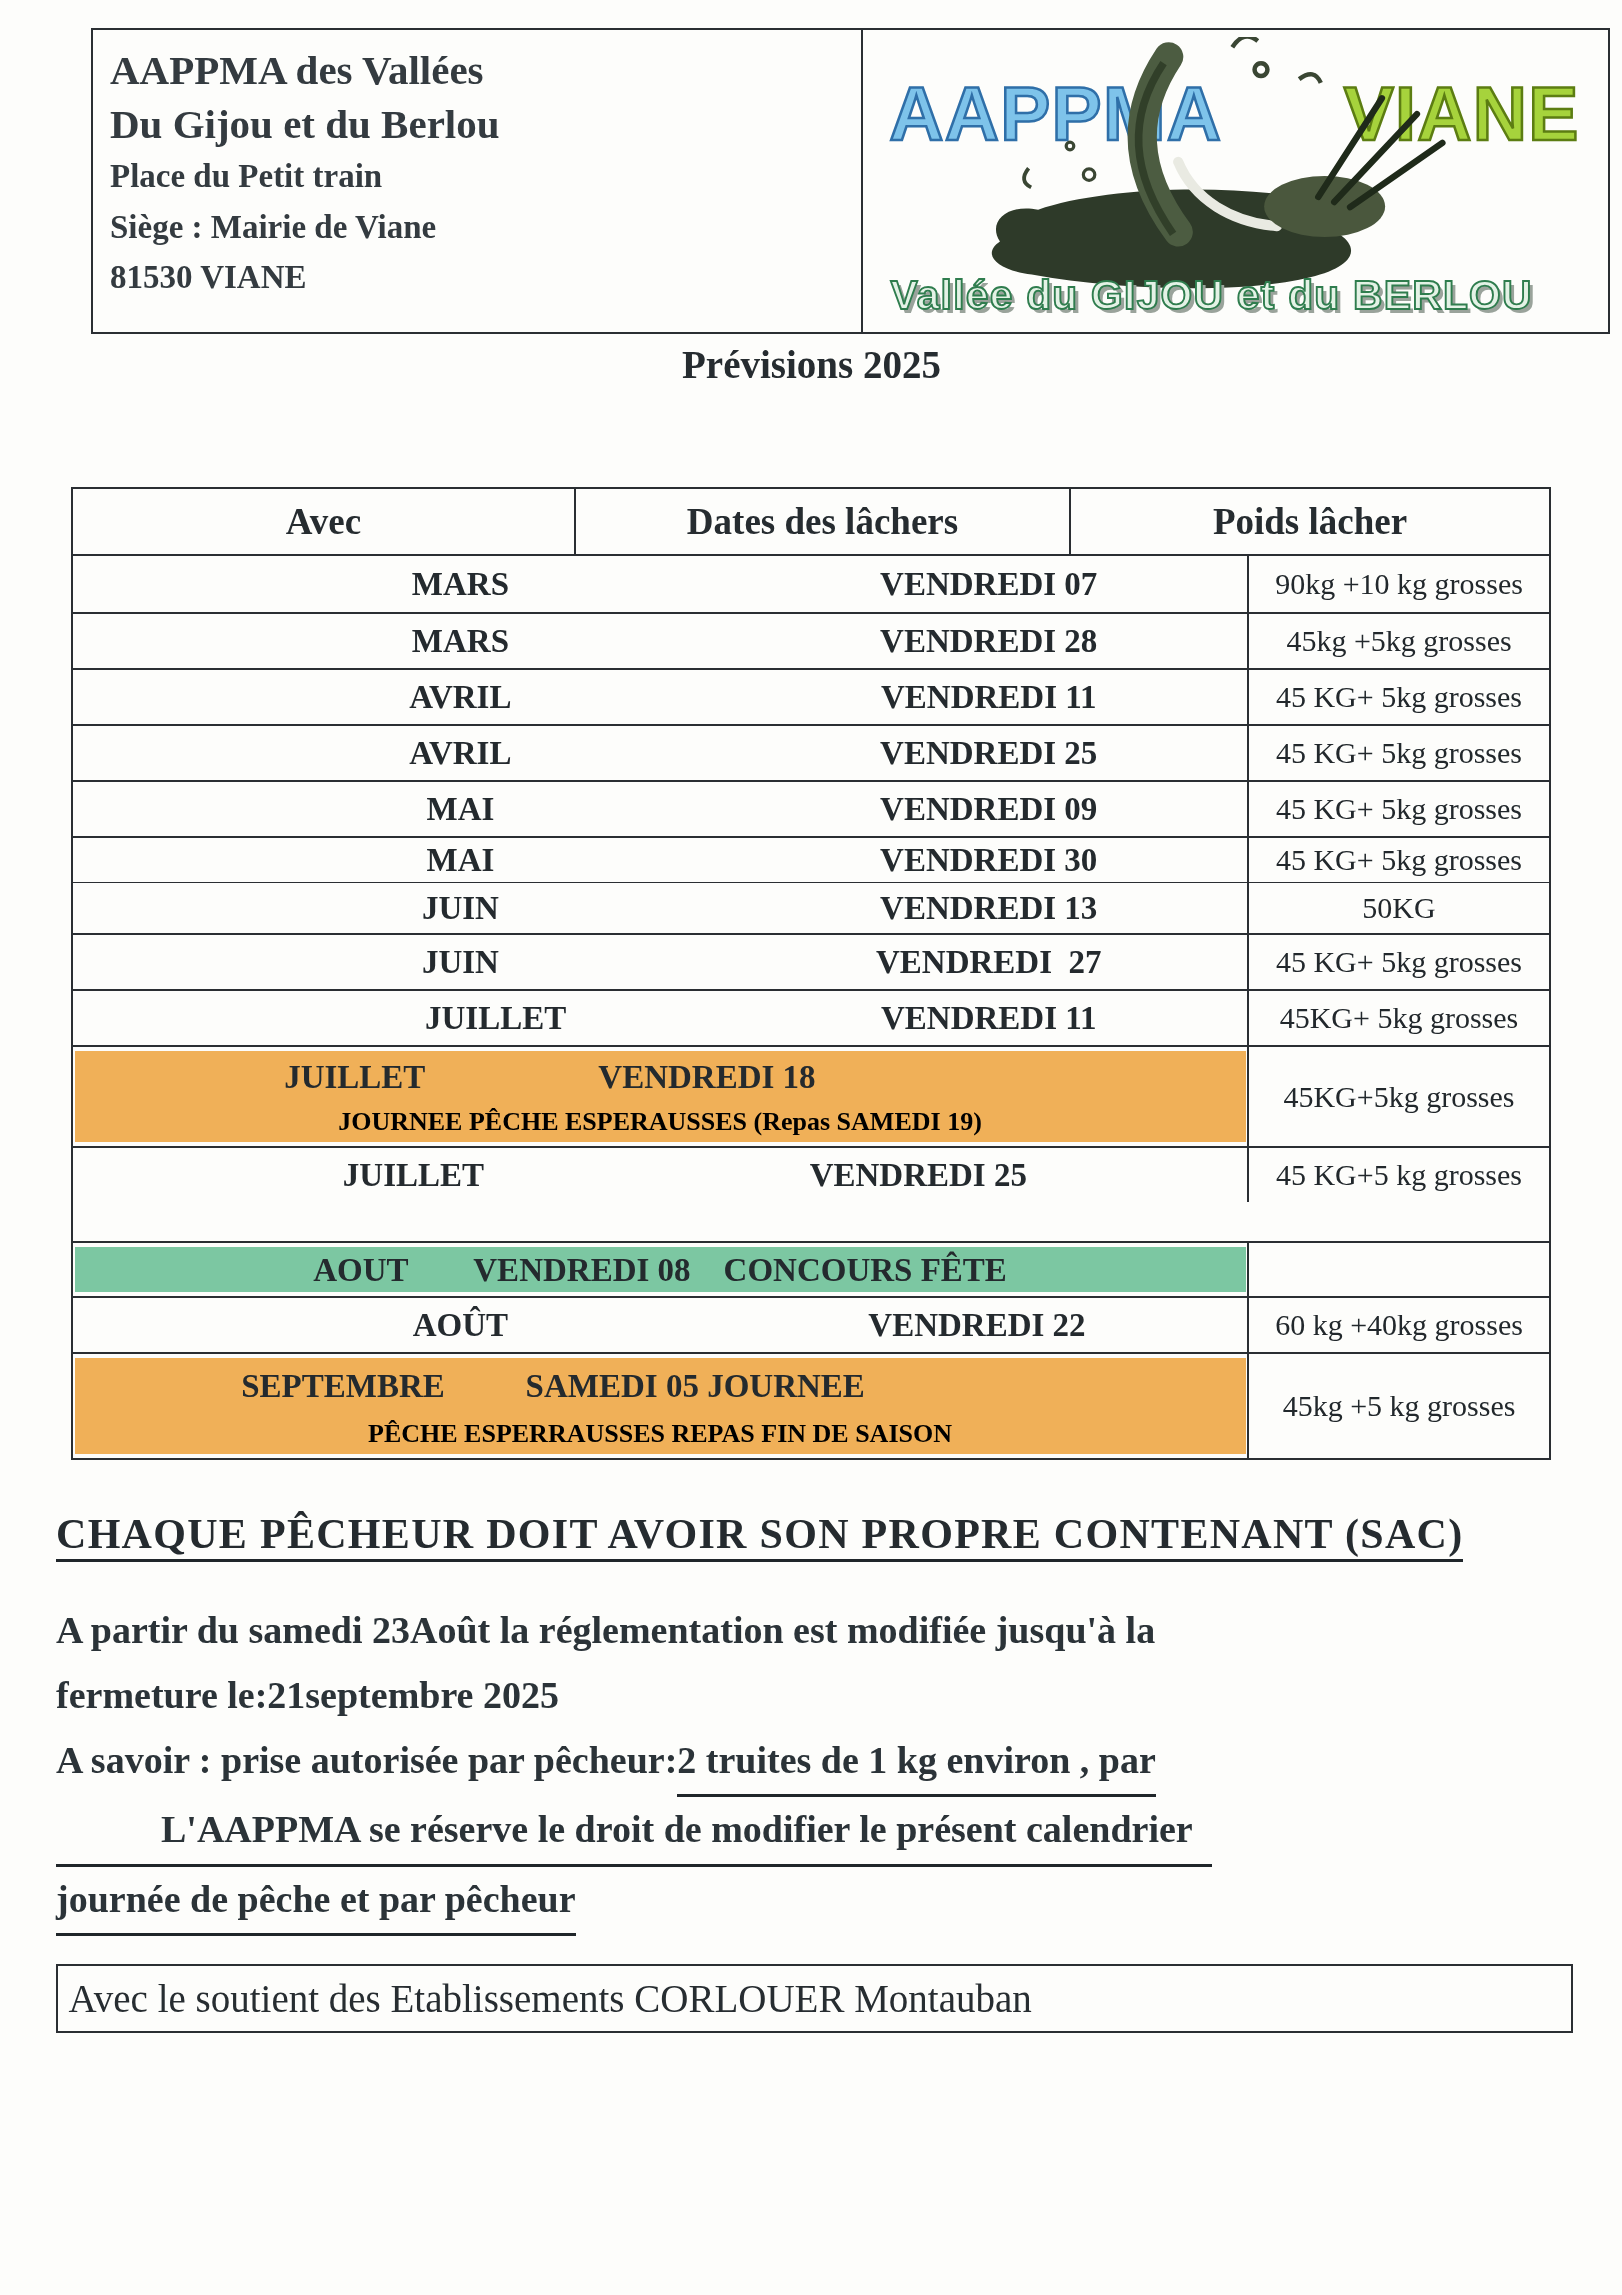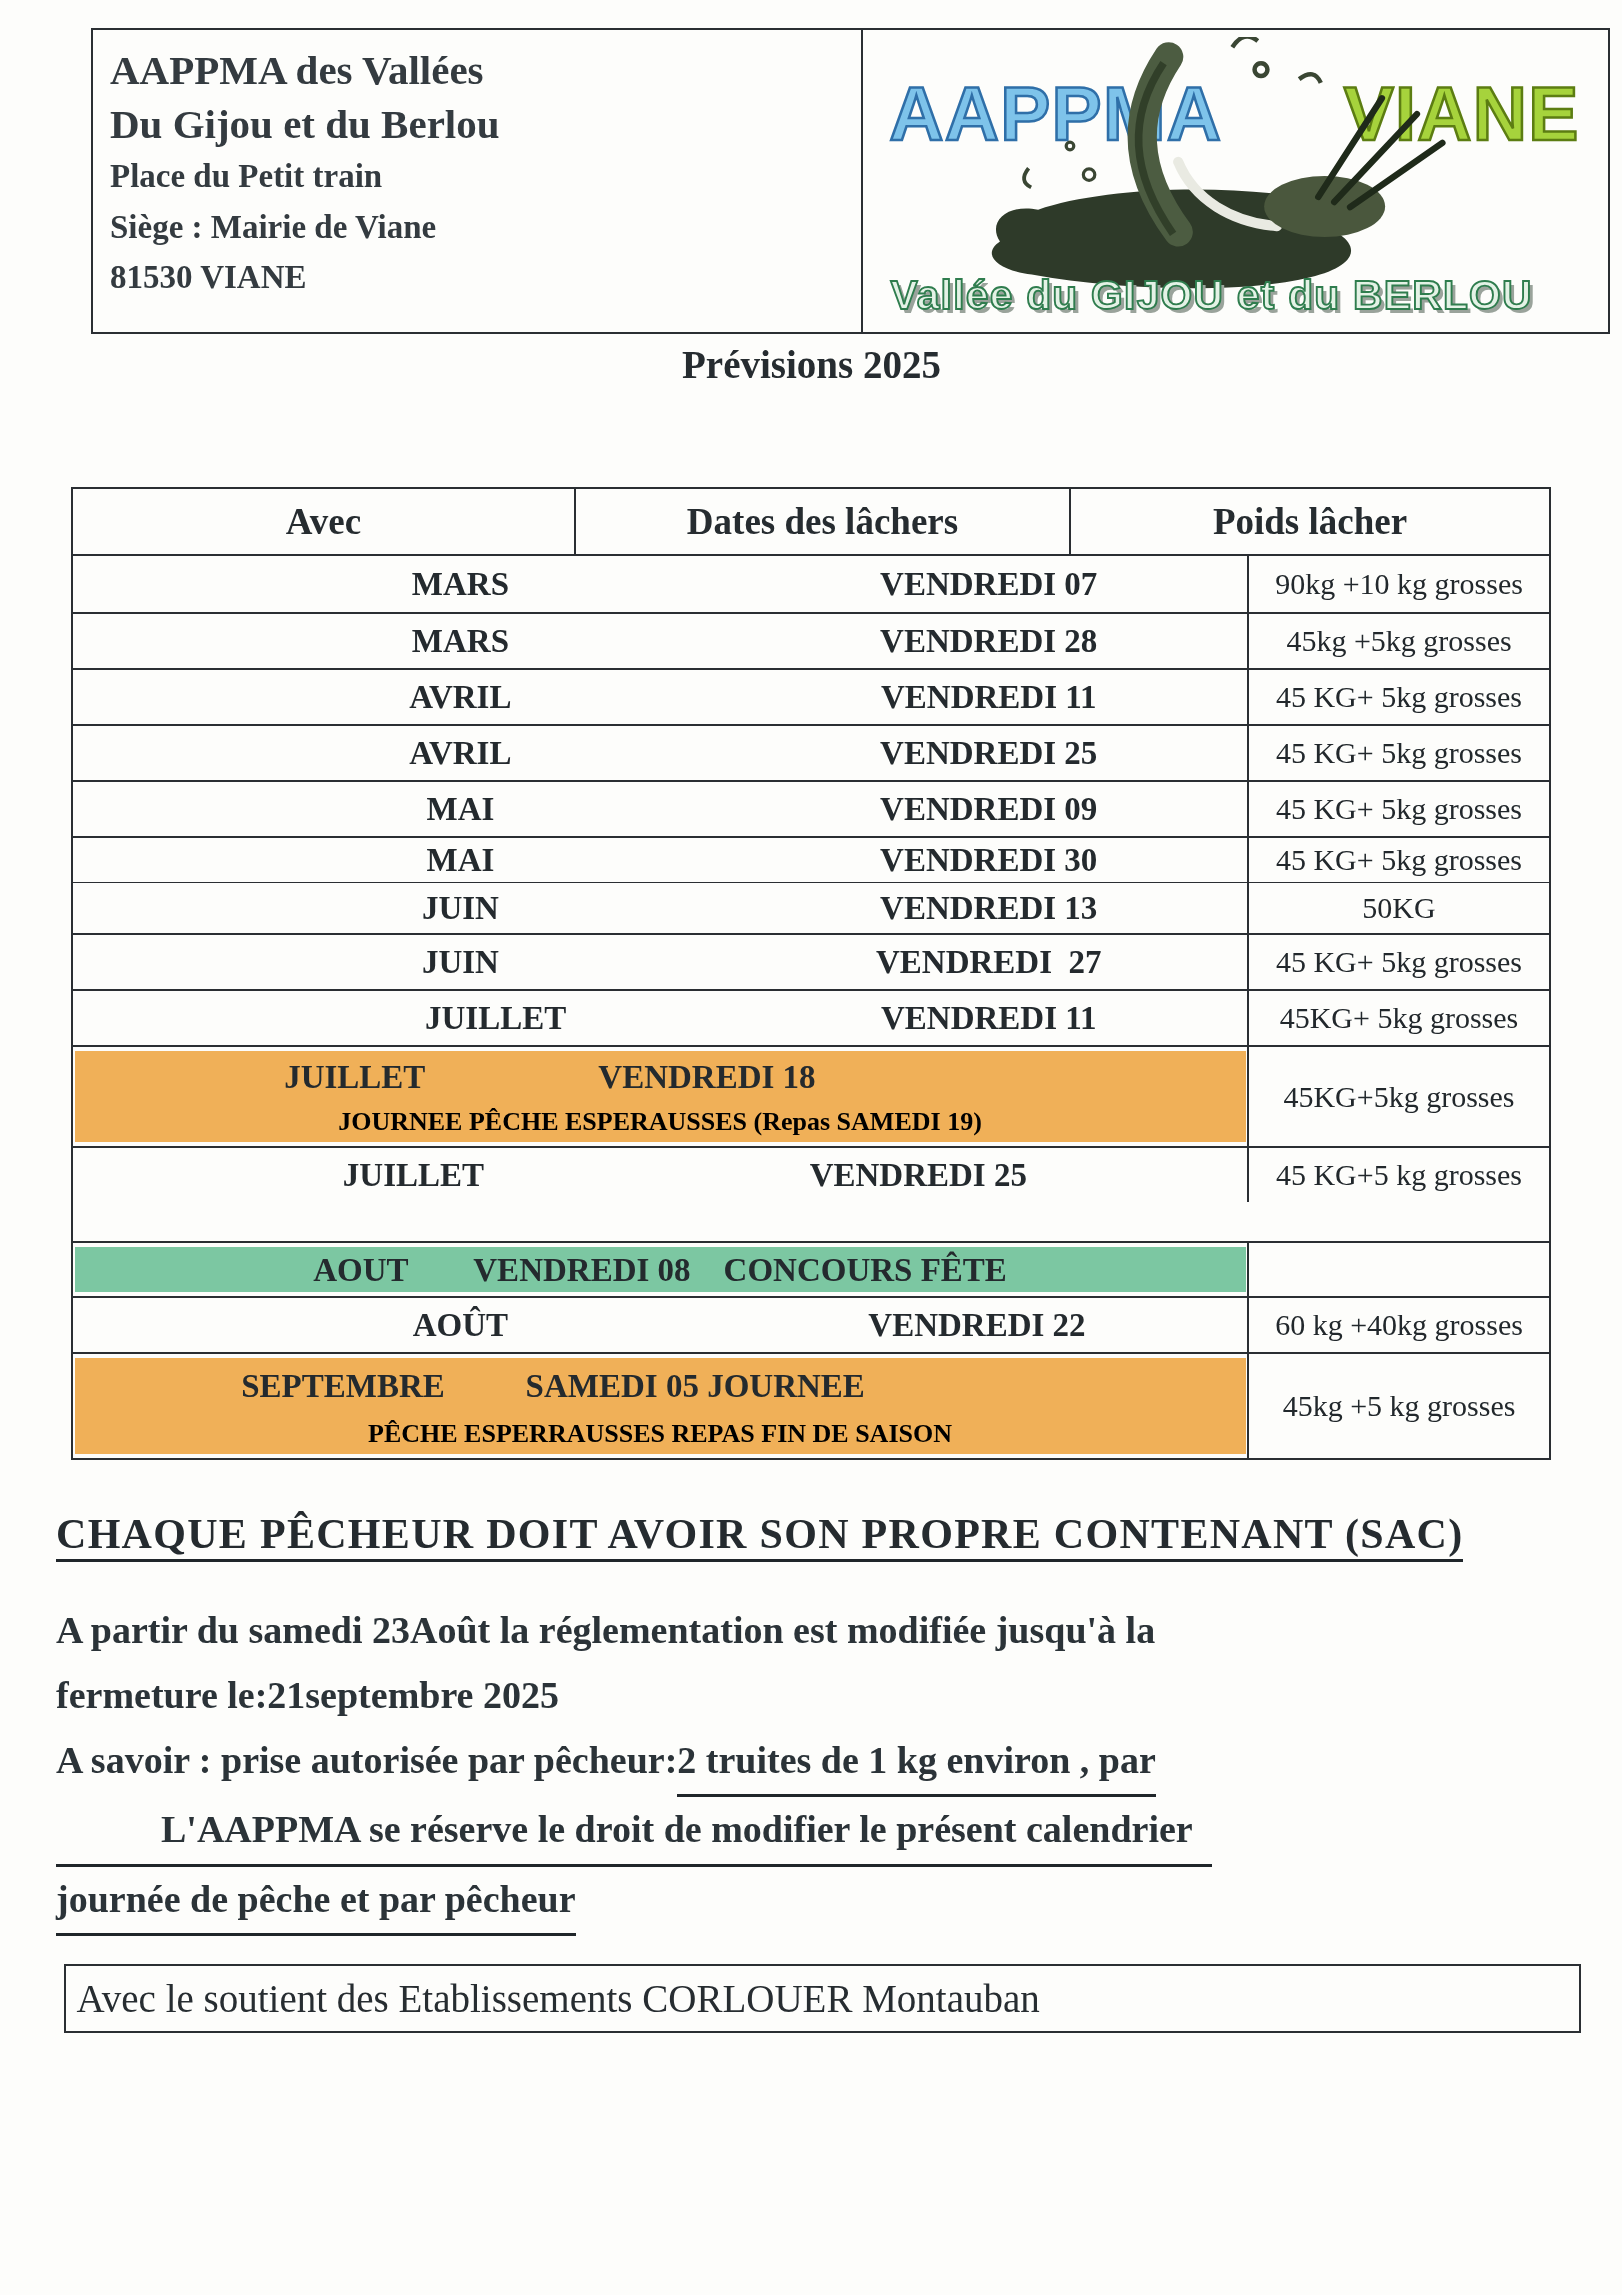--- a/index.html
+++ b/index.html
@@ -64,21 +64,21 @@
   
   .warning{position:absolute;left:56px;top:1510px;width:1525px;}
   .warning .u{font-size:42px;font-weight:bold;letter-spacing:1.3px;color:#252b2f;}
   .u{display:inline-block;border-bottom:3.9px solid #20262a;padding-bottom:1.3px;}
   .paragraph{position:absolute;left:56px;top:1598px;width:1525px;
       font-size:38px;font-weight:bold;color:#2b3338;line-height:65px;}
   .p-line{white-space:pre-wrap;}
   .indent-underline{padding-left:105px;padding-right:19.6px;}
   
   .footer-box{
-    position:absolute;left:64px;top:1964px;width:1517px;height:69px;
+    position:absolute;left:56px;top:1964px;width:1517px;height:69px;
     border:2.6px solid #2b2f33;box-sizing:border-box;display:flex;align-items:center;
     padding-left:10.5px;font-size:39px;color:#272d31;
   }
 </style>
 </head>
 <body>
 
 <div class="page">
 
   <div class="header-box">

